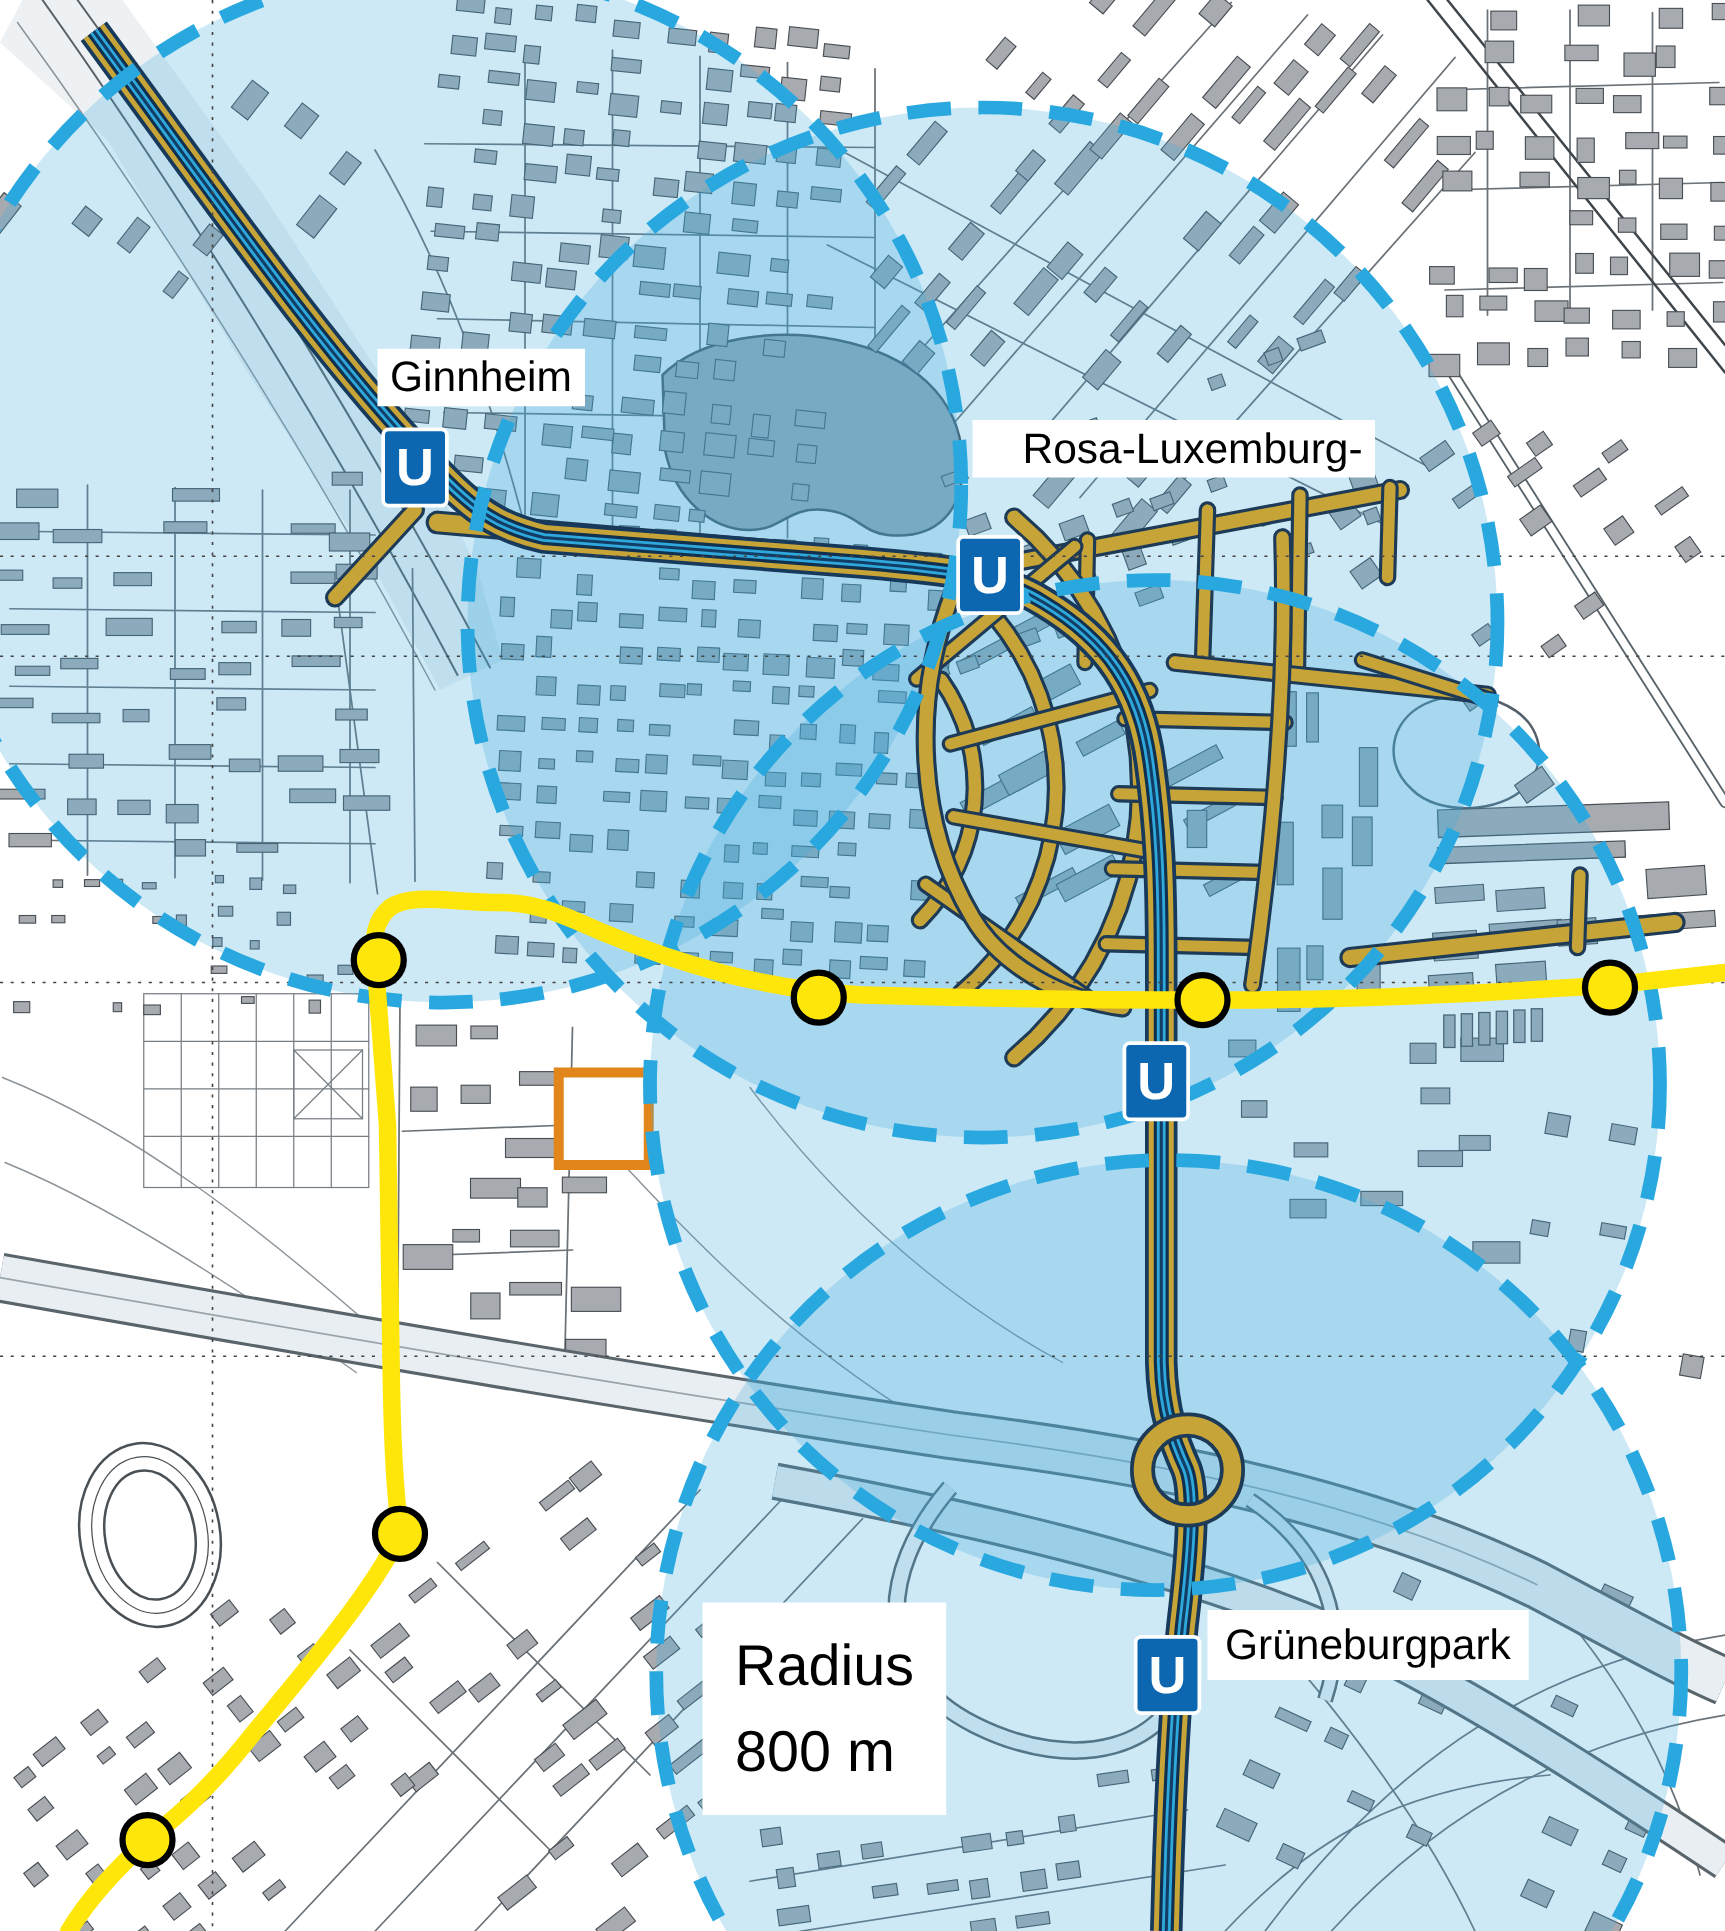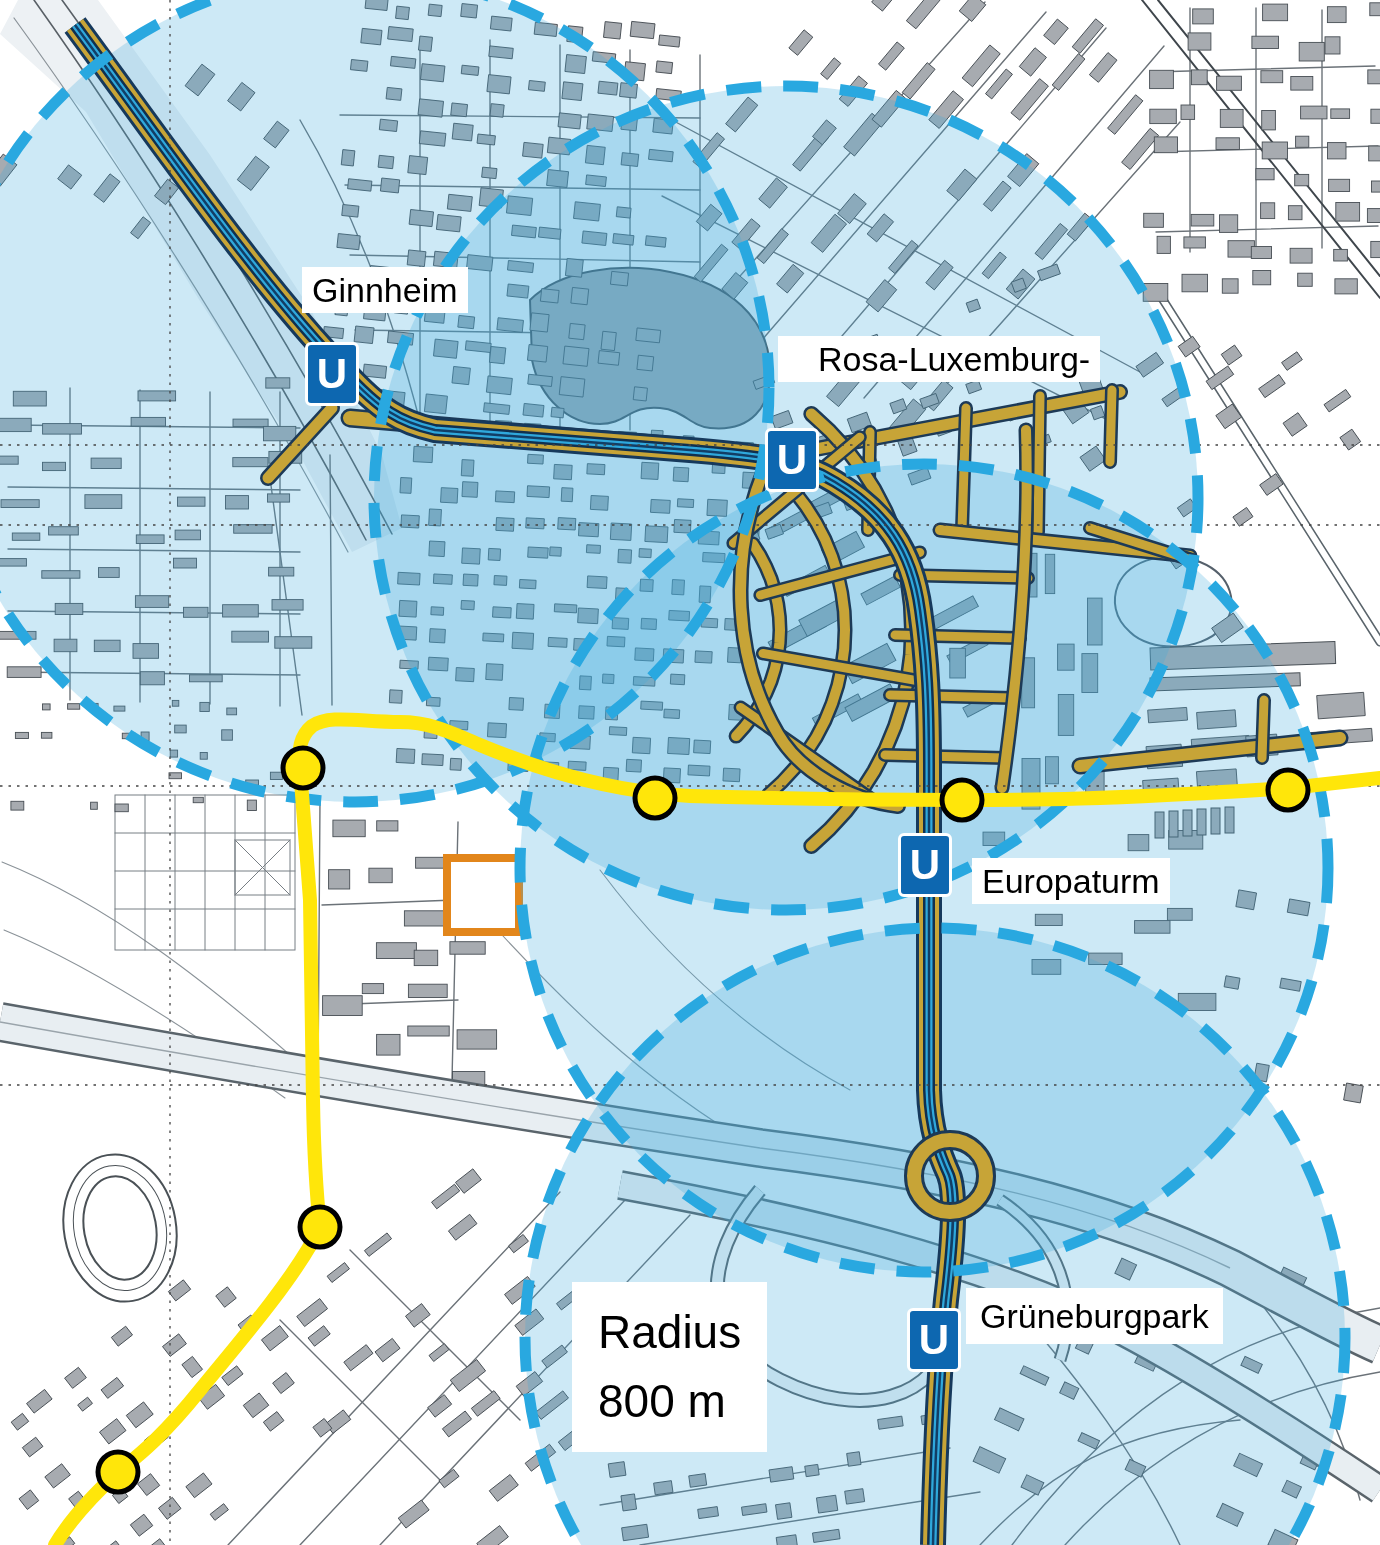--- a/index.html
+++ b/index.html
@@ -6,21 +6,21 @@
   .stage{position:relative;width:1380px;height:1545px;overflow:hidden;
          font-family:"Liberation Sans", sans-serif;background:#fff;}
   .stage svg{position:absolute;left:0;top:0;}
   .ubadge{position:absolute;width:54px;height:64px;box-sizing:border-box;
           border:3px solid #ffffff;border-radius:6px;
           display:flex;align-items:center;justify-content:center;
           color:#fff;font-size:42px;font-weight:bold;line-height:1;}
   .slabel{position:absolute;background:#ffffff;color:#000;
           font-size:34px;line-height:1.18;padding:3px 10px;white-space:nowrap;}
   .radius-box{position:absolute;background:#ffffff;color:#000;
-          font-size:46px;line-height:1.5;padding:16px 26px;margin-left:10px;}
+          font-size:46px;line-height:1.5;padding:16px 26px;}
 </style>
 </head>
 <body>
 
 <div class="stage">
 <svg id="map-svg" width="1380" height="1545" viewBox="0 0 1380 1545">
 
   <g id="gBase" fill="none" stroke-linecap="round">
     <rect x="0" y="0" width="1380" height="1545" fill="#ffffff" stroke="none"></rect>
 
@@ -929,30 +929,29 @@
              C300,1270 250,1330 200,1390 C160,1440 135,1458 118,1472 C90,1498 70,1520 55,1545" stroke="#FFE60A" stroke-width="14" stroke-linecap="round"></path>
   <circle cx="303" cy="768" r="20" fill="#FFE60A" stroke="#000" stroke-width="5"></circle>
         <circle cx="655" cy="798" r="20" fill="#FFE60A" stroke="#000" stroke-width="5"></circle>
         <circle cx="962" cy="800" r="20" fill="#FFE60A" stroke="#000" stroke-width="5"></circle>
         <circle cx="1288" cy="790" r="20" fill="#FFE60A" stroke="#000" stroke-width="5"></circle>
         <circle cx="320" cy="1227" r="20" fill="#FFE60A" stroke="#000" stroke-width="5"></circle>
         <circle cx="118" cy="1472" r="20" fill="#FFE60A" stroke="#000" stroke-width="5"></circle>
       </g>
 </svg>
 
-  <div class="slabel" style="left:302px;top:267px;text-align:right;">Ginnheim</div>
+  <div class="slabel" style="left:302px;top:279px;text-align:right;">Ginnheim</div>
   <div class="ubadge" style="left: 305px; top: 342px; background: rgb(13, 103, 176);">U</div>
 
   <div class="slabel" style="left:778px;top:336px;padding-left:40px;">
     <div>Rosa-Luxemburg-</div>
   </div>
   <div class="ubadge" style="left: 765px; top: 428px; background: rgb(13, 103, 176);">U</div>
 
   <div class="ubadge" style="left: 898px; top: 833px; background: rgb(13, 103, 176);">U</div>
-  <div class="slabel" style="left:972px;top:858px;">Europaturm</div>
 
   <div class="ubadge" style="left: 907px; top: 1308px; background: rgb(13, 103, 176);">U</div>
   <div class="slabel" style="left:966px;top:1288px;padding:8px 14px;">Grüneburgpark</div>
 
   <div class="radius-box" style="left:562px;top:1282px;">
     <div>Radius</div>
     <div>800 m</div>
   </div>
 </div>
 

